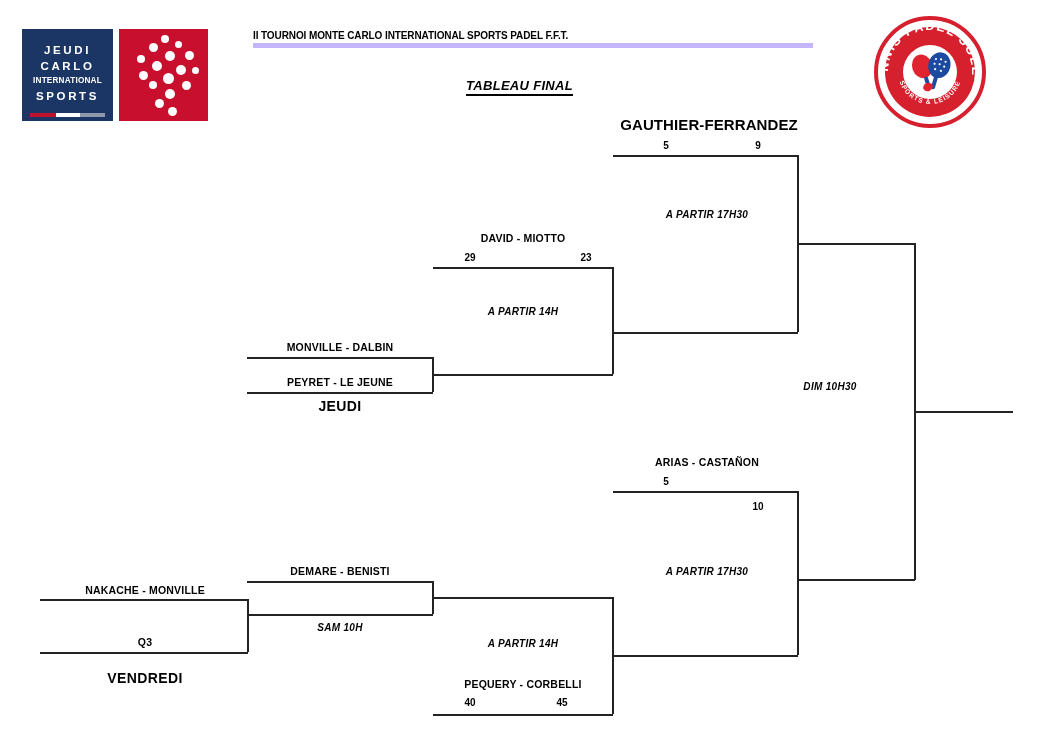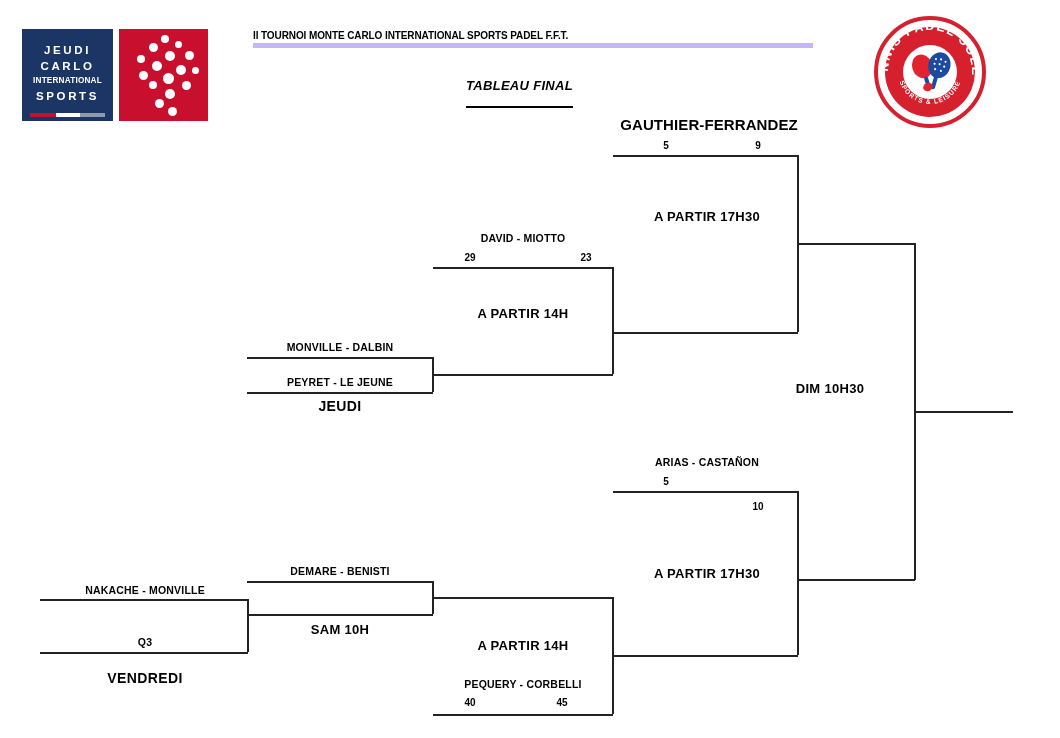--- a/index.html
+++ b/index.html
@@ -101,21 +101,21 @@
   }
   .title-sub {
     position: absolute;
     left: 466px;
     top: 78px;
     font-size: 13px;
     font-weight: 700;
     font-style: italic;
     letter-spacing: 0.3px;
     border-bottom: 2px solid #000;
-    padding-bottom: 13px;
+    padding-bottom: 1px;
     white-space: nowrap;
   }
 
   
   .logo-tps {
     position: absolute;
     left: 872px;
     top: 14px;
     width: 116px;
     height: 116px;
@@ -149,25 +149,26 @@
   }
   .score {
     position: absolute;
     font-size: 10px;
     font-weight: 700;
     white-space: nowrap;
     transform: translateX(-50%);
   }
   .round-label {
     position: absolute;
-    font-size: 13px;
+    font-size: 10px;
     font-weight: 700;
     letter-spacing: 0.3px;
     white-space: nowrap;
     transform: translateX(-50%);
+    font-style: italic;
   }
   .day-label {
     position: absolute;
     font-size: 14px;
     font-weight: 700;
     letter-spacing: 0.4px;
     white-space: nowrap;
     transform: translateX(-50%);
   }
 </style>

